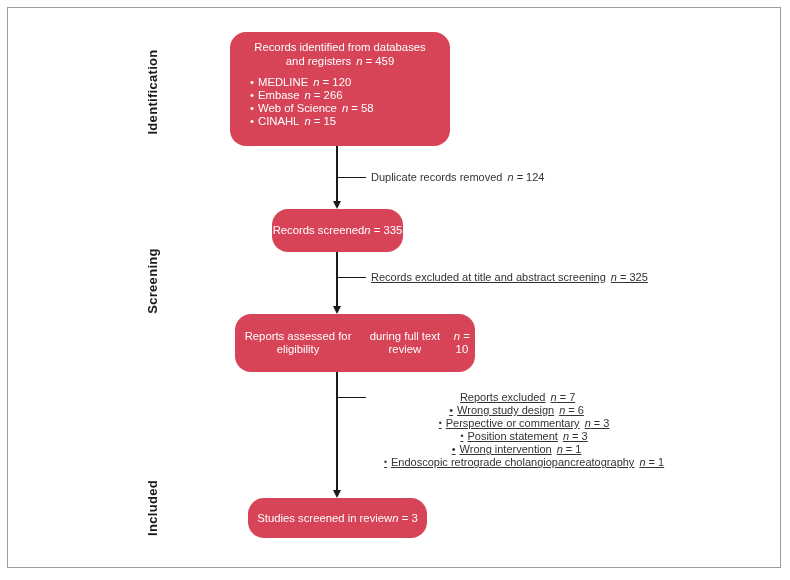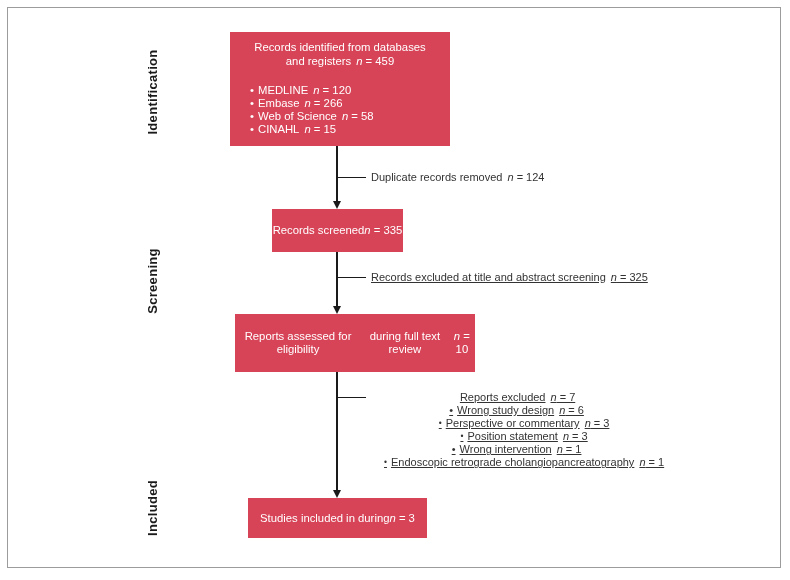--- a/index.html
+++ b/index.html
@@ -11,26 +11,26 @@
   .frame {
     position:absolute; left:7px; top:7px; width:774px; height:561px;
     border:1.5px solid var(--frame); box-sizing:border-box;
   }
   .stage-label {
     position:absolute; font-weight:700; font-size:13px; color:#1a1a1a;
     transform:translate(-50%,-50%) rotate(-90deg); white-space:nowrap; letter-spacing:.3px;
   }
   .box {
     position:absolute; background:var(--box-fill); color:var(--box-text);
-    font-size:11.3px; box-sizing:border-box;
+    font-size:11.3px; box-sizing:border-box;border-radius:16px;
   }
   .box-center { display:flex; justify-content:center; align-items:center; text-align:center; }
   #box-identified { left:230px; top:32px; width:220px; height:114px; padding:9px 8px 0 8px; }
   #box-identified .heading { text-align:center; line-height:13.5px; }
-  #box-identified .box-list { margin-top:16px; padding-left:12px; text-align:left; }
+  #box-identified .box-list { margin-top:8px; padding-left:12px; text-align:left; }
   #box-identified .box-list .flow-line { line-height:13px; }
   #box-screened { left:272px; top:209px; width:131px; height:43px; line-height:13.5px; }
   #box-assessed { left:235px; top:314px; width:240px; height:58px; line-height:12.6px; }
   #box-included { left:248px; top:498px; width:179px; height:40px; line-height:13px; }
   .n-sym { font-style:italic; }
   .gap-n { display:inline-block; width:5px; }
   .vline { position:absolute; width:1.5px; background:var(--line); }
   .hline { position:absolute; height:1.2px; background:var(--line); }
   .arrowhead {
     position:absolute; width:0; height:0;
@@ -108,17 +108,17 @@
   <div class="annotation" id="ann-fulltext">
       <div class="flow-line lvl0"><span>Reports excluded<span class="gap-n"></span><span class="n-sym">n</span> = 7</span></div>
       <div class="flow-line lvl1"><span class="bullet">•</span><span>Wrong study design<span class="gap-n"></span><span class="n-sym">n</span> = 6</span></div>
       <div class="flow-line lvl2"><span class="bullet">•</span><span>Perspective or commentary<span class="gap-n"></span><span class="n-sym">n</span> = 3</span></div>
       <div class="flow-line lvl2"><span class="bullet">•</span><span>Position statement<span class="gap-n"></span><span class="n-sym">n</span> = 3</span></div>
       <div class="flow-line lvl1"><span class="bullet">•</span><span>Wrong intervention<span class="gap-n"></span><span class="n-sym">n</span> = 1</span></div>
       <div class="flow-line lvl2"><span class="bullet">•</span><span>Endoscopic retrograde cholangiopancreatography<span class="gap-n"></span><span class="n-sym">n</span> = 1</span></div>
     </div>
 
   <div class="box box-center" id="box-included">
-    <div>Studies included in during</div>
+    <div>Studies screened in review</div>
     <div><span class="n-sym">n</span> = 3</div>
   </div>
 
 </div>
 
 </body></html>

